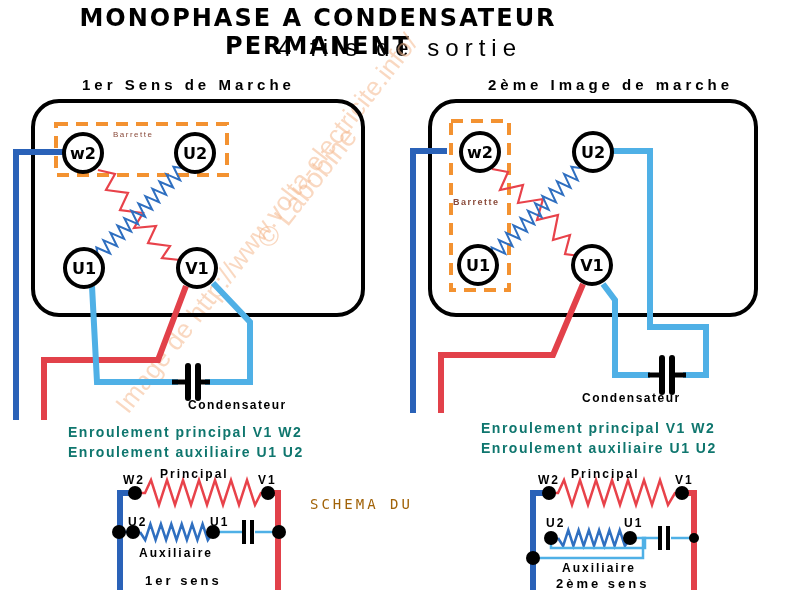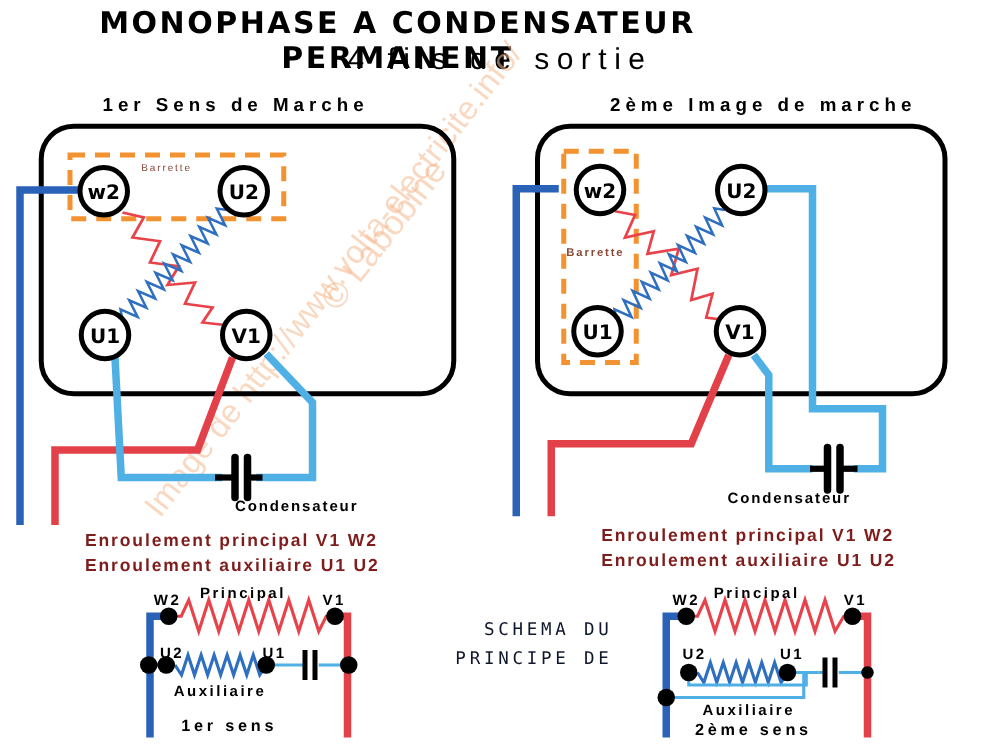--- a/index.html
+++ b/index.html
@@ -1,21 +1,21 @@
 <!DOCTYPE html>
 <html><head>
 <meta charset="utf-8">
 <style>
   html, body { margin: 0; padding: 0; background: #ffffff; }
   body { width: 800px; height: 600px; position: relative; overflow: hidden; font-family: "DejaVu Sans", sans-serif; }
   .title { position: absolute; left: 0; width: 636px; text-align: center; top: 4px; font-family: "DejaVu Sans", sans-serif; font-weight: bold; font-size: 24px; letter-spacing: 2px; color: #000; }
   .subtitle { position: absolute; left: 0; width: 800px; text-align: center; top: 34px; font-family: "Liberation Sans", sans-serif; font-size: 24px; letter-spacing: 6px; color: #000; }
   .panel-title { position: absolute; top: 76px; font-family: "Liberation Sans", sans-serif; font-weight: bold; font-size: 15px; letter-spacing: 4px; color: #000; margin-left: 12px; }
-  .desc { position: absolute; font-family: "Liberation Sans", sans-serif; font-weight: bold; font-size: 14px; letter-spacing: 1.5px; color: #7f1d1d; line-height: 20px; }
-  .schema { position: absolute; left: 310px; top: 493px; width: 180px; text-align: right; font-family: "DejaVu Sans Mono", monospace; font-size: 14px; letter-spacing: 3px; color: #0f172a; line-height: 23px; }
+  .desc { position: absolute; font-family: "Liberation Sans", sans-serif; font-weight: bold; font-size: 14px; letter-spacing: 1.5px; color: #0f766e; line-height: 20px; }
+  .schema { position: absolute; left: 310px; top: 493px; width: 180px; text-align: left; font-family: "DejaVu Sans Mono", monospace; font-size: 14px; letter-spacing: 3px; color: #a16207; line-height: 23px; }
   svg { position: absolute; left: 0; top: 0; }
   .term-label { font-family: "DejaVu Sans", sans-serif; font-weight: bold; font-size: 16px; }
   .small-label { font-family: "Liberation Sans", sans-serif; font-weight: bold; font-size: 12px; letter-spacing: 2px; }
   .cap-label { font-family: "Liberation Sans", sans-serif; font-weight: bold; font-size: 12px; letter-spacing: 1.5px; }
   .watermark { font-family: "Liberation Sans", sans-serif; font-size: 28px; fill: #f5b98f; opacity: 0.55; }
 </style>
 </head>
 <body>
 
 <div class="title">MONOPHASE A CONDENSATEUR PERMANENT</div>
@@ -168,14 +168,13 @@
   <div>Enroulement principal V1 W2</div>
   <div>Enroulement auxiliaire U1 U2</div>
 </div>
 <div class="desc" style="left:481px; top:418px;">
   <div>Enroulement principal V1 W2</div>
   <div>Enroulement auxiliaire U1 U2</div>
 </div>
 
 <div class="schema">
   <div>SCHEMA DU</div>
-  <div>PRINCIPE DE</div>
 </div>
 
 </body></html>

